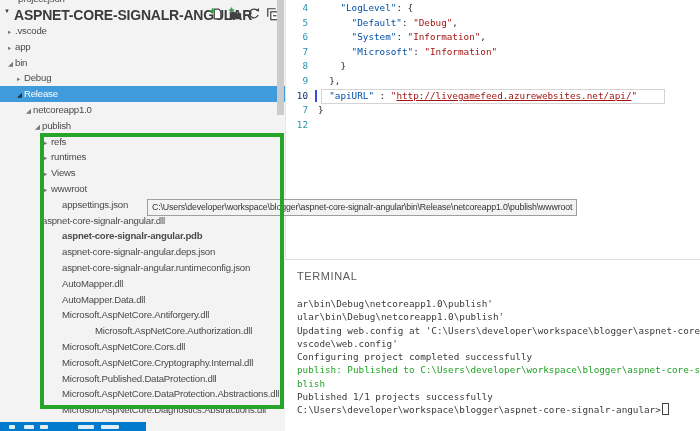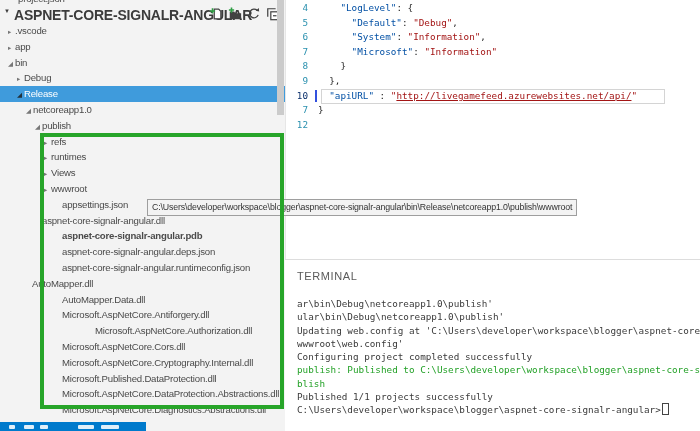--- a/index.html
+++ b/index.html
@@ -113,21 +113,21 @@
         <div class="trow" style="padding-left: 35px;"><span class="tw">◢</span><span>publish</span></div>
         <div class="trow" style="padding-left: 44px;"><span class="tw">▸</span><span>refs</span></div>
         <div class="trow" style="padding-left: 44px;"><span class="tw">▸</span><span>runtimes</span></div>
         <div class="trow" style="padding-left: 44px;"><span class="tw">▸</span><span>Views</span></div>
         <div class="trow" style="padding-left: 44px;"><span class="tw">▸</span><span>wwwroot</span></div>
         <div class="trow" style="padding-left: 55px;"><span class="tw"></span><span>appsettings.json</span></div>
         <div class="trow" style="padding-left: 35px;"><span class="tw"></span><span>aspnet-core-signalr-angular.dll</span></div>
         <div class="trow" style="padding-left: 55px; font-weight: bold;"><span class="tw"></span><span>aspnet-core-signalr-angular.pdb</span></div>
         <div class="trow" style="padding-left: 55px;"><span class="tw"></span><span>aspnet-core-signalr-angular.deps.json</span></div>
         <div class="trow" style="padding-left: 55px;"><span class="tw"></span><span>aspnet-core-signalr-angular.runtimeconfig.json</span></div>
-        <div class="trow" style="padding-left: 25px;"><span class="tw"></span><span>AutoMapper.dll</span></div>
+        <div class="trow" style="padding-left: 55px;"><span class="tw"></span><span>AutoMapper.dll</span></div>
         <div class="trow" style="padding-left: 55px;"><span class="tw"></span><span>AutoMapper.Data.dll</span></div>
         <div class="trow" style="padding-left: 55px;"><span class="tw"></span><span>Microsoft.AspNetCore.Antiforgery.dll</span></div>
         <div class="trow" style="padding-left: 88px;"><span class="tw"></span><span>Microsoft.AspNetCore.Authorization.dll</span></div>
         <div class="trow" style="padding-left: 55px;"><span class="tw"></span><span>Microsoft.AspNetCore.Cors.dll</span></div>
         <div class="trow" style="padding-left: 55px;"><span class="tw"></span><span>Microsoft.AspNetCore.Cryptography.Internal.dll</span></div>
         <div class="trow" style="padding-left: 55px;"><span class="tw"></span><span>Microsoft.Published.DataProtection.dll</span></div>
         <div class="trow" style="padding-left: 55px;"><span class="tw"></span><span>Microsoft.AspNetCore.DataProtection.Abstractions.dll</span></div>
         <div class="trow" style="padding-left: 55px;"><span class="tw"></span><span>Microsoft.AspNetCore.Diagnostics.Abstractions.dll</span></div>
       </div>
     <div class="sb-scrollthumb"></div>
@@ -149,21 +149,21 @@
       </div>
   </div>
 
   <div class="panel-divider"></div>
   <div class="terminal">
     <div class="term-title">TERMINAL</div>
     <div class="term-lines">
         <div class="tline">ar\bin\Debug\netcoreapp1.0\publish'</div>
         <div class="tline">ular\bin\Debug\netcoreapp1.0\publish'</div>
         <div class="tline">Updating web.config at 'C:\Users\developer\workspace\blogger\aspnet-core</div>
-        <div class="tline">wwwroot\web.config'</div>
+        <div class="tline">vscode\web.config'</div>
         <div class="tline">Configuring project completed successfully</div>
         <div class="tline green">publish: Published to C:\Users\developer\workspace\blogger\aspnet-core-s</div>
         <div class="tline green">blish</div>
         <div class="tline">Published 1/1 projects successfully</div>
         <div class="tline">C:\Users\developer\workspace\blogger\aspnet-core-signalr-angular&gt;<span class="cursor-box"></span></div>
       </div>
   </div>
 
   <div class="tooltip">C:\Users\developer\workspace\blogger\aspnet-core-signalr-angular\bin\Release\netcoreapp1.0\publish\wwwroot</div>
   <div class="green-box"></div>

